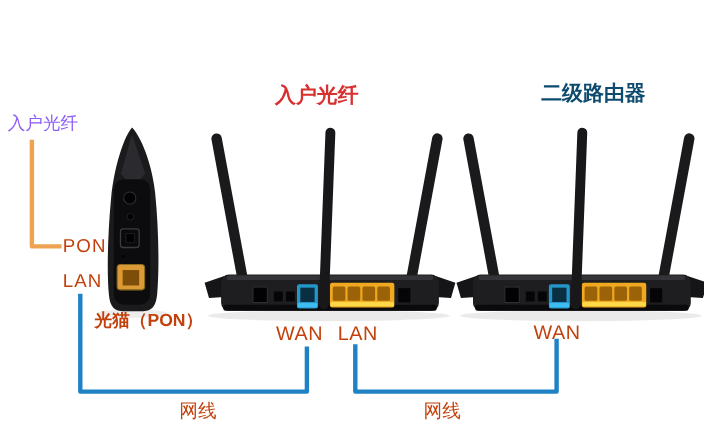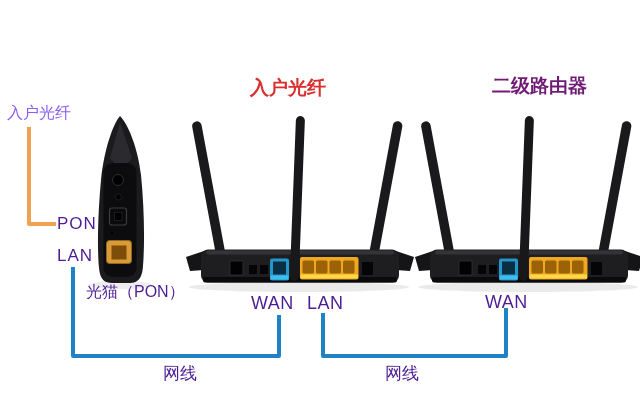--- a/index.html
+++ b/index.html
@@ -1,27 +1,27 @@
 <!DOCTYPE html>
 <html><head>
 <meta charset="utf-8">
 <style>
   html,body{margin:0;padding:0;background:#ffffff;}
   #stage{
     position:relative;width:640px;height:403px;background:#ffffff;
     font-family:"Liberation Sans","DejaVu Sans",sans-serif;overflow:hidden;
   }
   #art{position:absolute;left:0;top:0;}
-  .lbl{position:absolute;color:#4c1d95;white-space:nowrap;line-height:1;}
+  .lbl{position:absolute;color:#c2410c;white-space:nowrap;line-height:1;}
   .lbl-fiber{left:7px;top:105px;font-size:16px;color:#8b5cf6;}
   .lbl-pon{left:57px;top:215px;font-size:17px;letter-spacing:1px;}
   .lbl-lan-modem{left:57px;top:247px;font-size:17px;letter-spacing:1px;}
-  .lbl-modem-caption{left:86px;top:284px;font-size:16px;}
+  .lbl-modem-caption{left:86px;top:284px;font-size:16px;font-weight:bold;}
   .lbl-r1-title{left:250px;top:78px;font-size:19px;font-weight:700;color:#d8302f;}
-  .lbl-r2-title{left:492px;top:76px;font-size:19px;font-weight:700;color:#701a75;}
+  .lbl-r2-title{left:492px;top:76px;font-size:19px;font-weight:700;color:#0c4a6e;}
   .lbl-wan1{left:251px;top:294px;font-size:18px;letter-spacing:.5px;}
   .lbl-lan1{left:307px;top:294px;font-size:18px;letter-spacing:.5px;}
   .lbl-wan2{left:485px;top:293px;font-size:18px;letter-spacing:.5px;}
   .lbl-cable1{left:163px;top:365px;font-size:17px;}
   .lbl-cable2{left:385px;top:365px;font-size:17px;}
 </style>
 </head>
 <body>
 
 <div id="stage">

